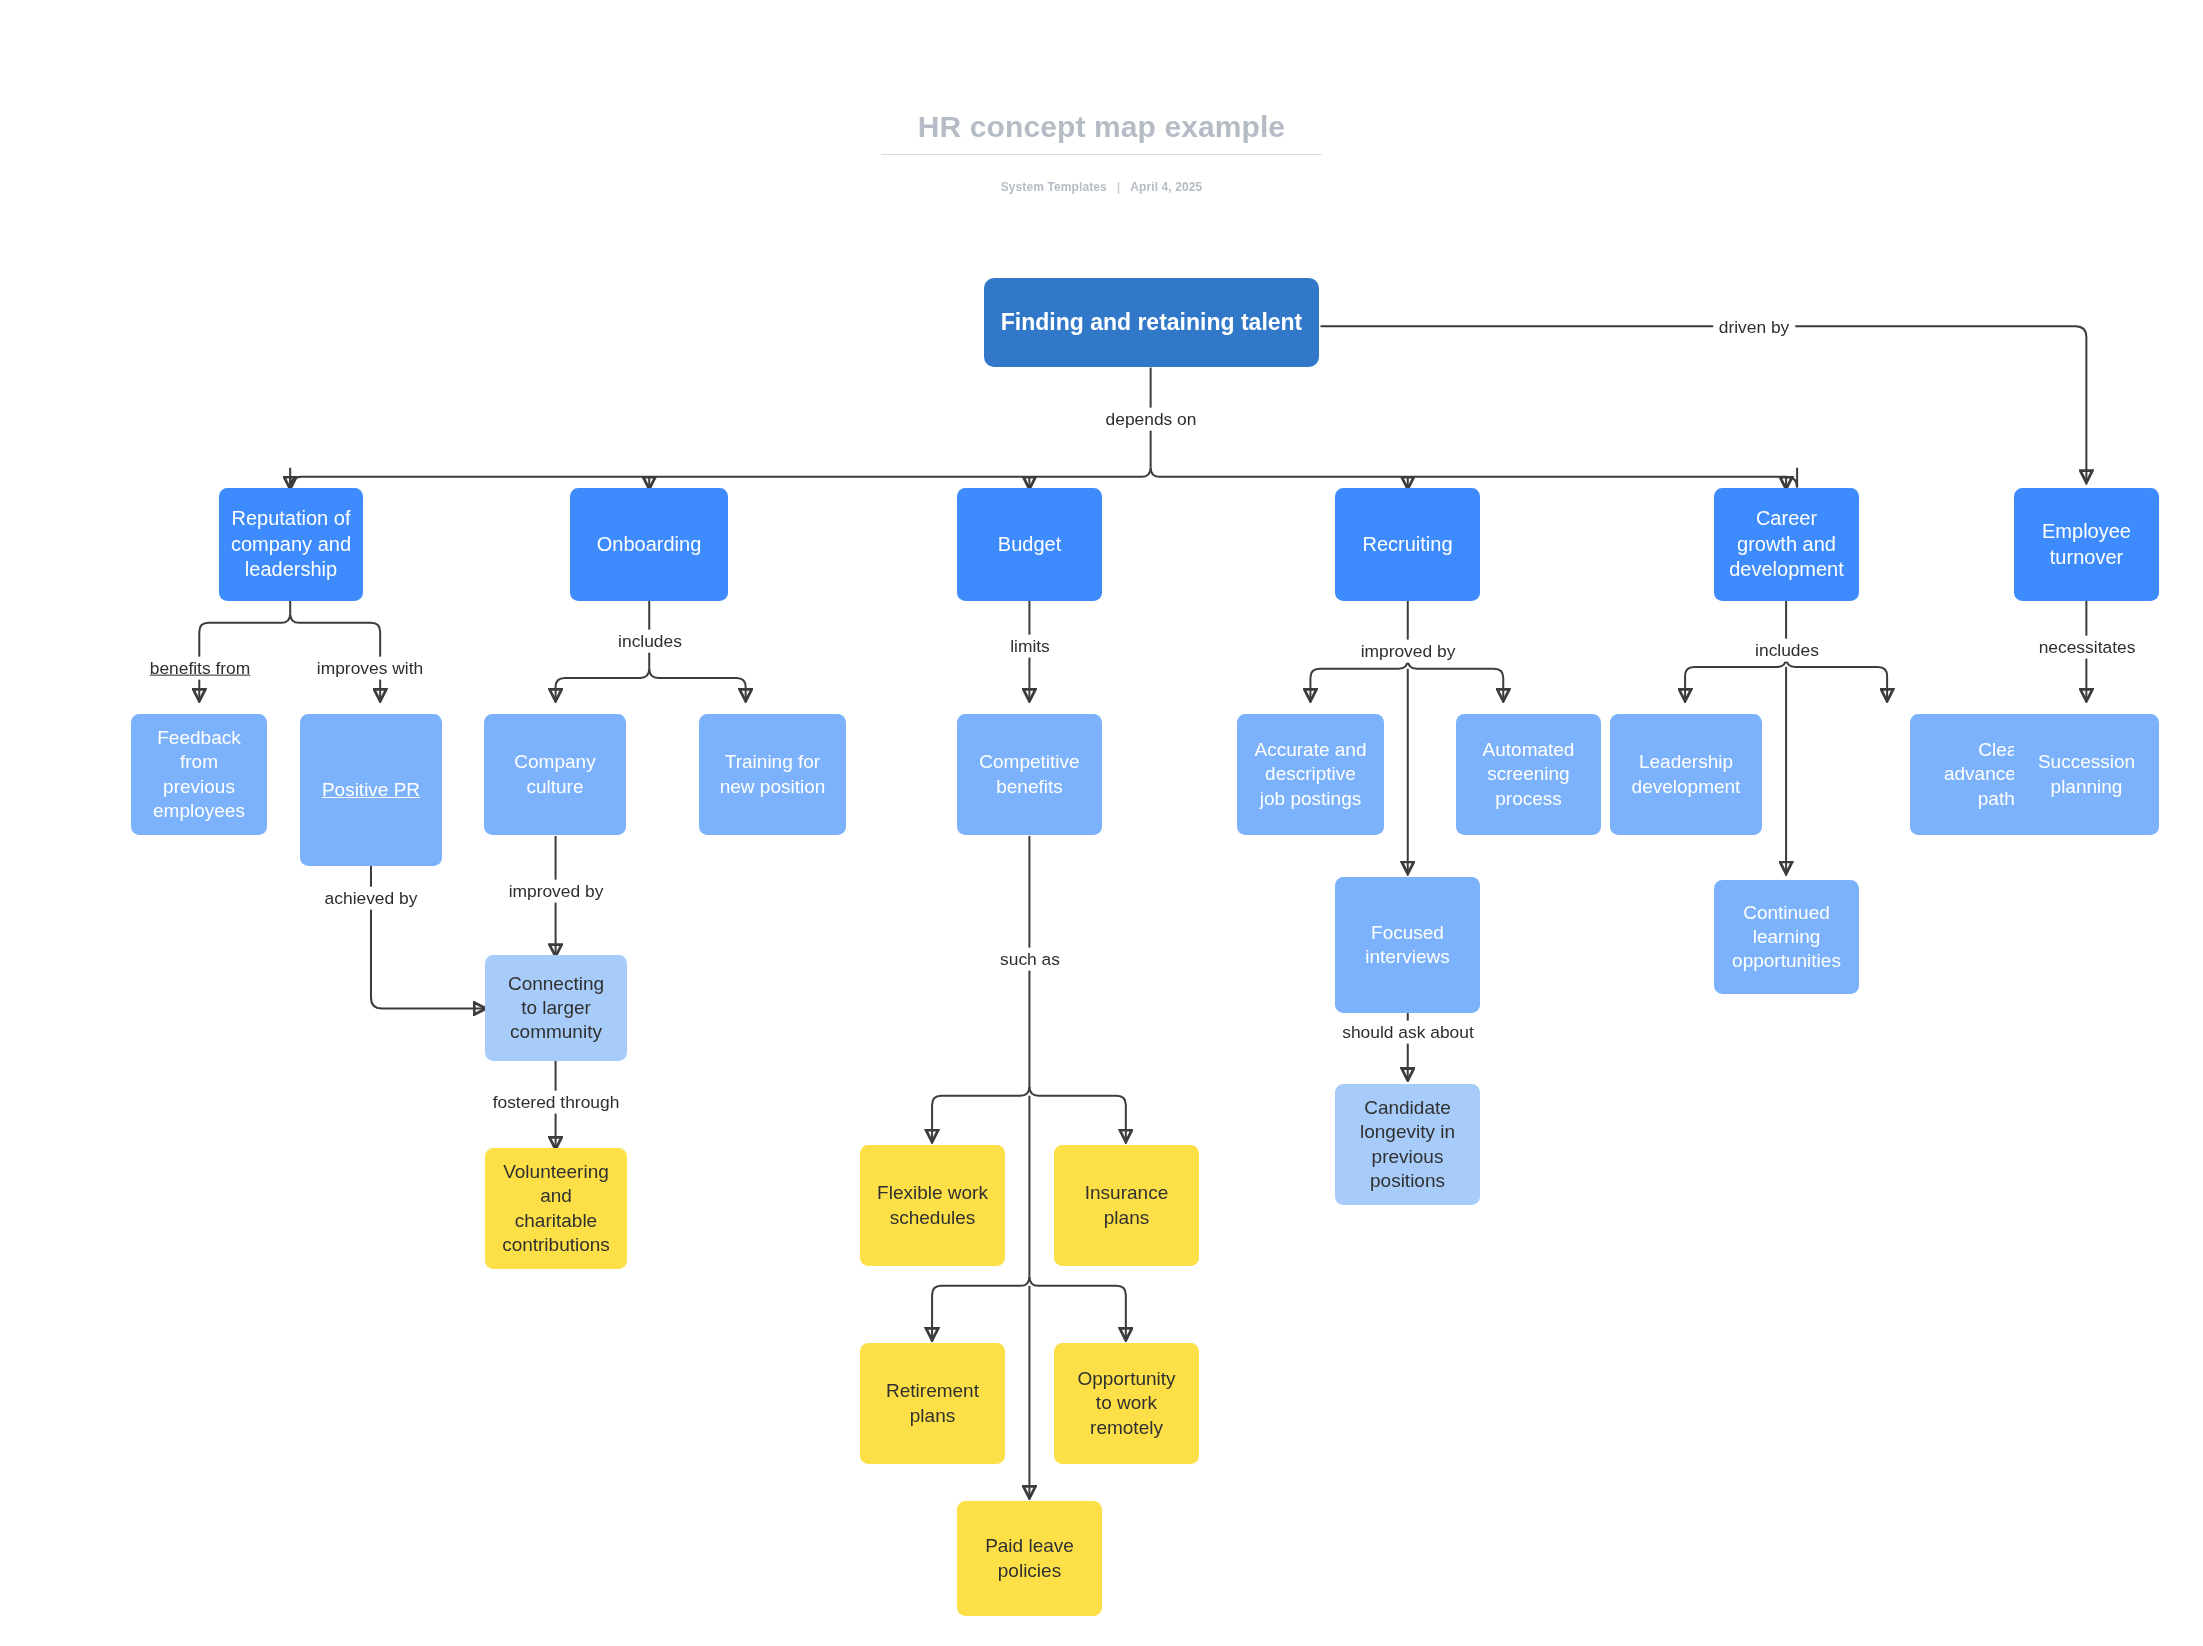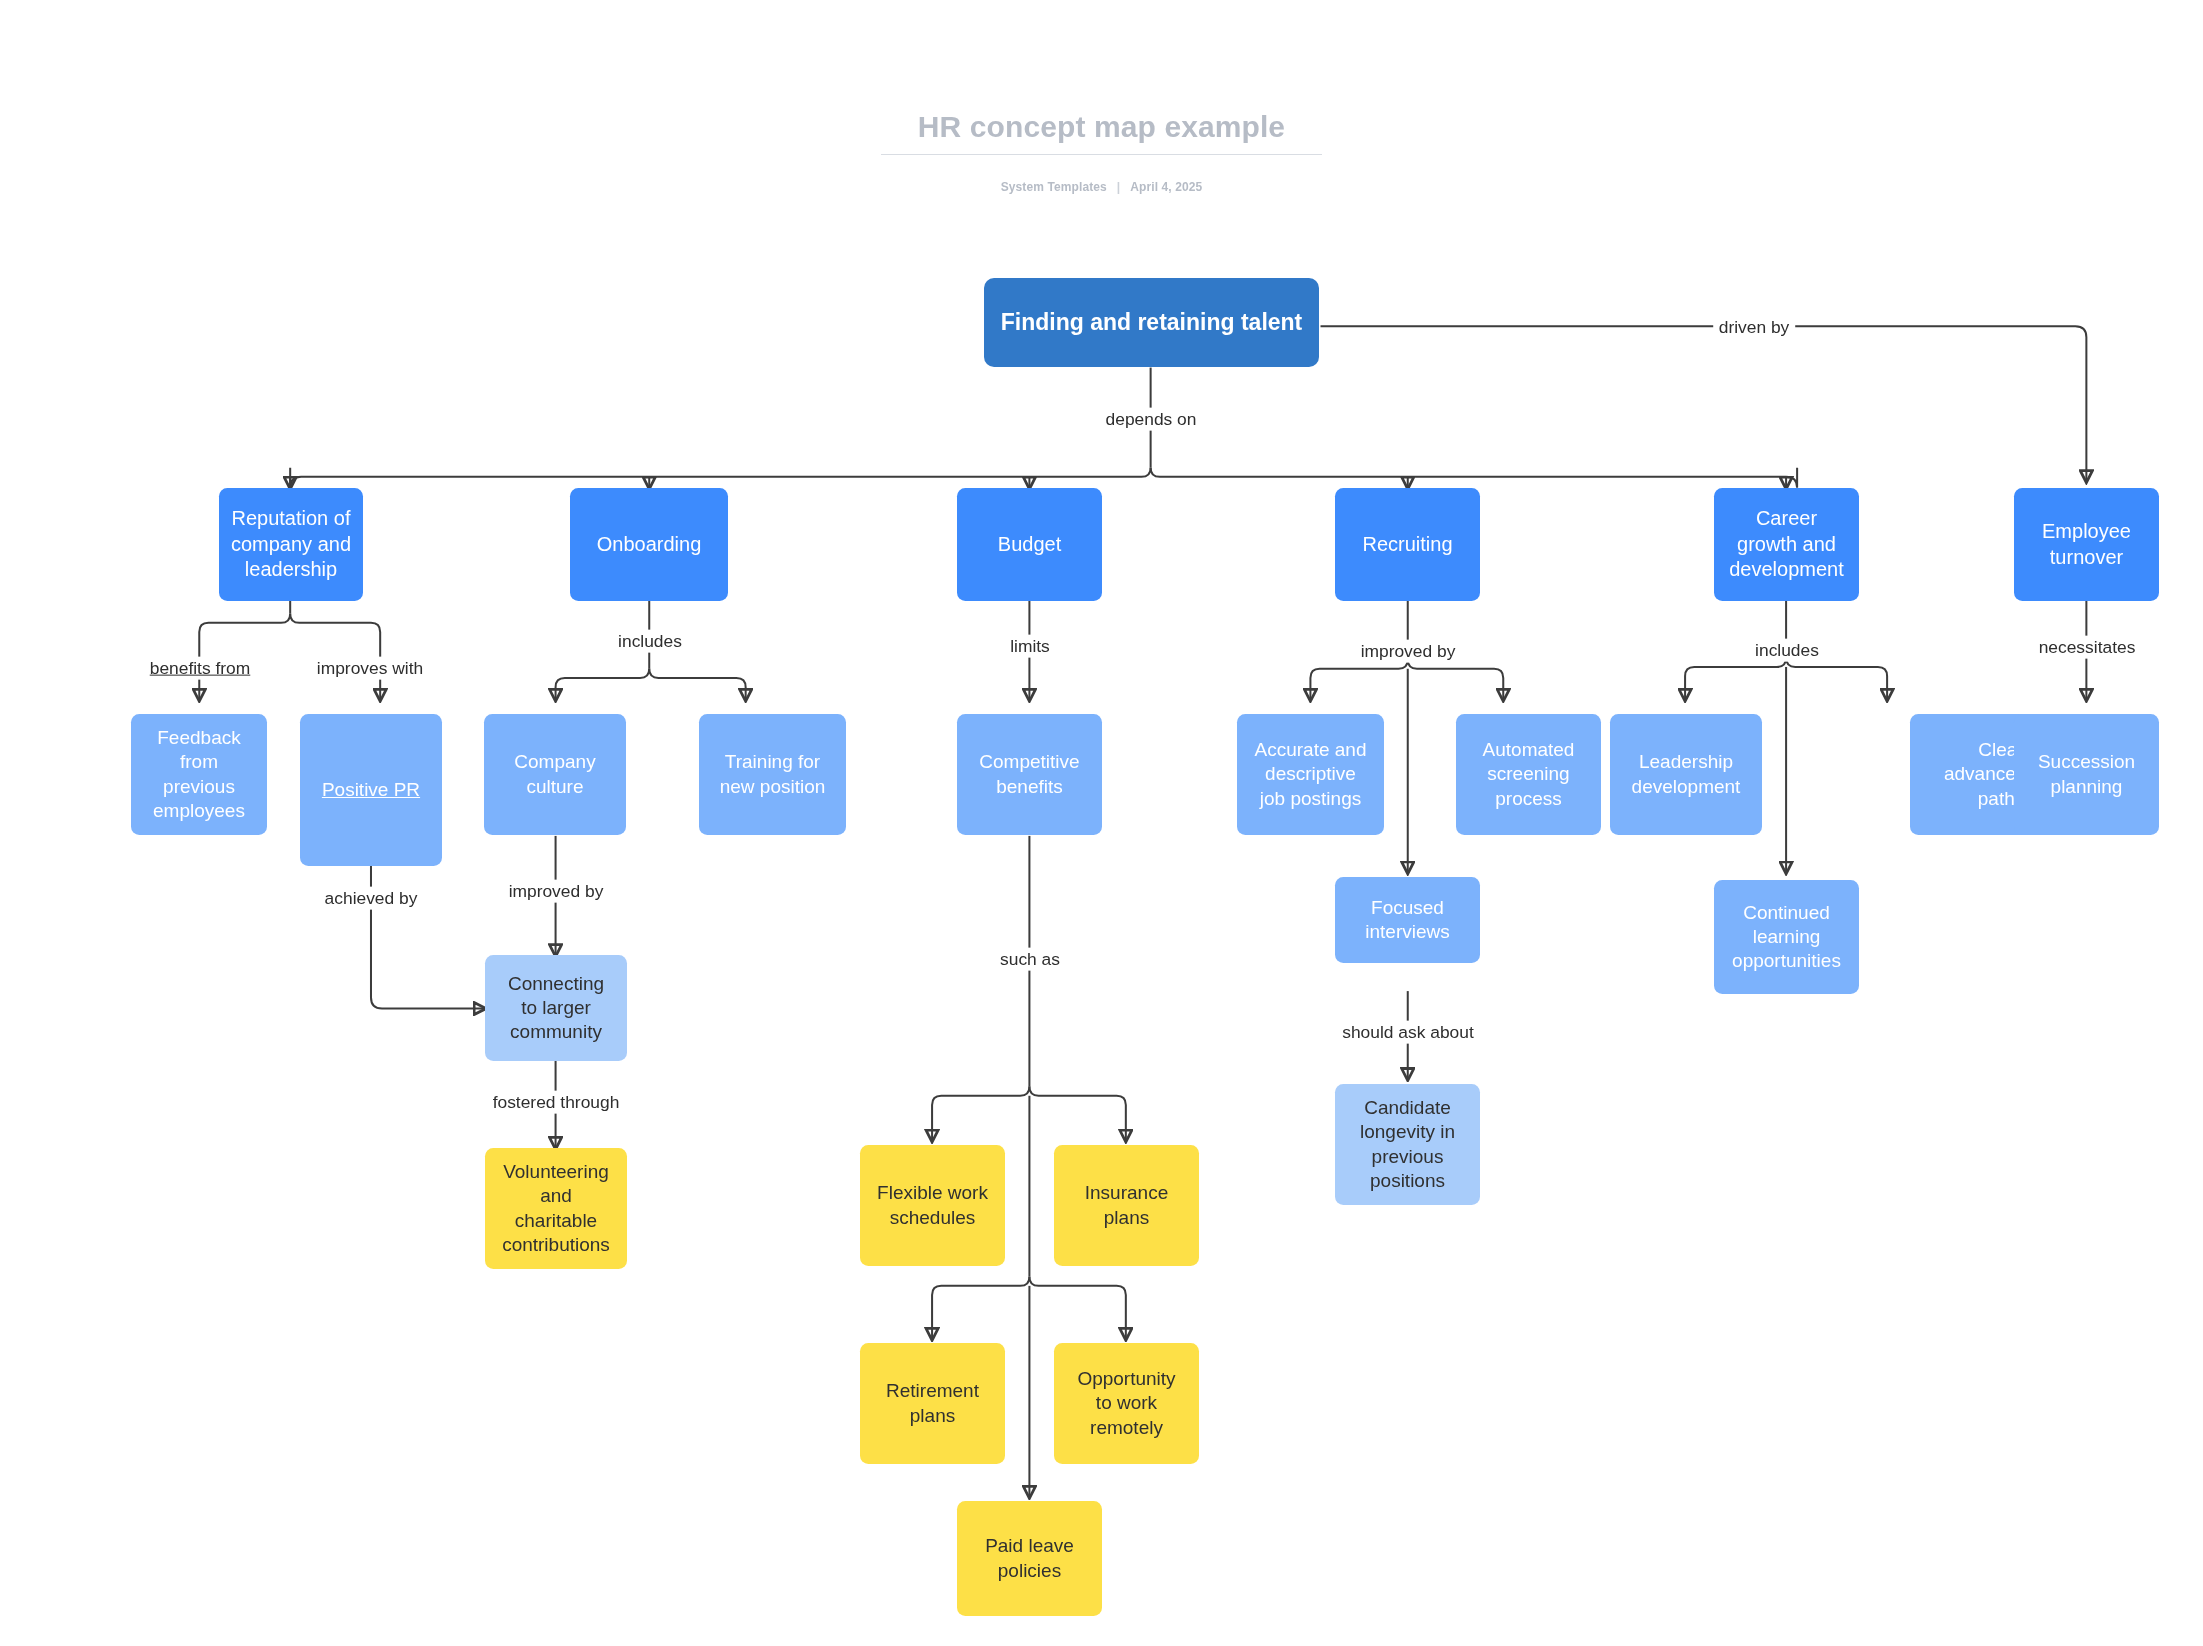--- a/index.html
+++ b/index.html
@@ -270,21 +270,21 @@
   <div class="node lv2" style="left:1432px; top:714px;  width:145px; height:121px;margin-left:24px;">Automated
 screening
 process</div>
   <div class="node lv2" style="left:1610px; top:714px;  width:152px; height:121px;">Leadership
 development</div>
   <div class="node lv2" style="left:1910px; top:714px;  width:182px; height:121px;">Clear
 advancement
 paths</div>
   <div class="node lv2" style="left:2014px; top:714px;  width:145px; height:121px;">Succession
 planning</div>
-  <div class="node lv2" style="left:1335px; top:877px;  width:145px; height:86px;">Focused
+  <div class="node lv2" style="left:1335px; top:877px;  width:145px; height:136px;">Focused
 interviews</div>
   <div class="node lv2" style="left:1714px; top:880px;  width:145px; height:114px;">Continued
 learning
 opportunities</div>
 
   <div class="node lv3" style="left:485px;  top:955px; width:142px; height:106px;">Connecting
 to larger
 community</div>
   <div class="node lv3" style="left:1335px; top:1084px; width:145px; height:121px;">Candidate
 longevity in

